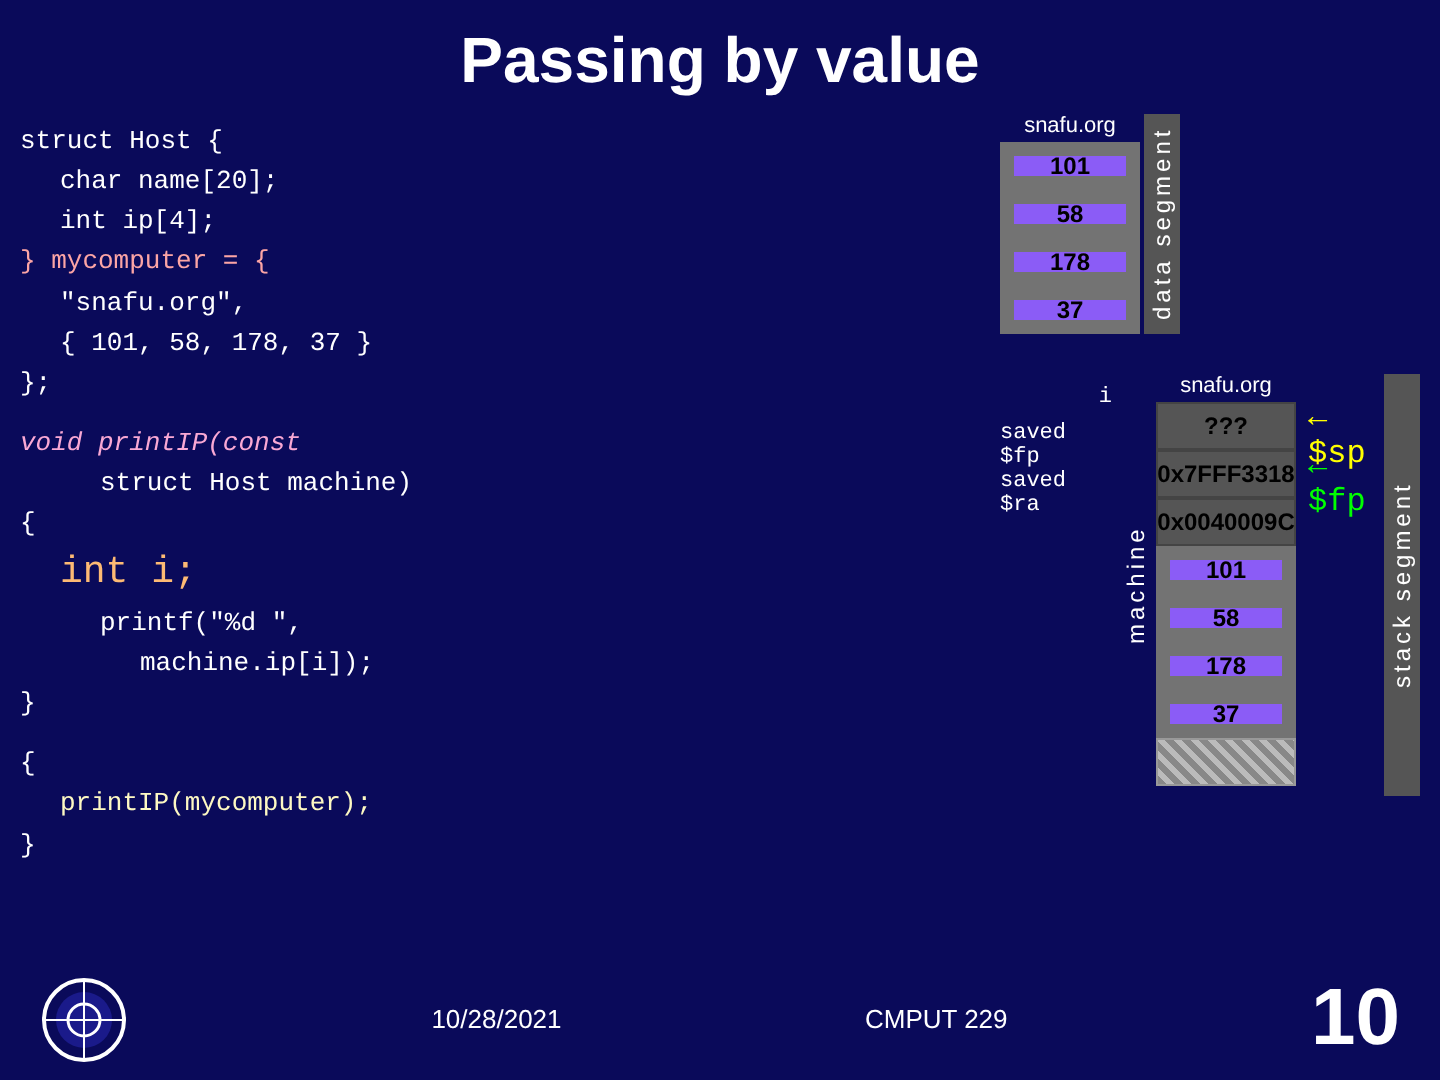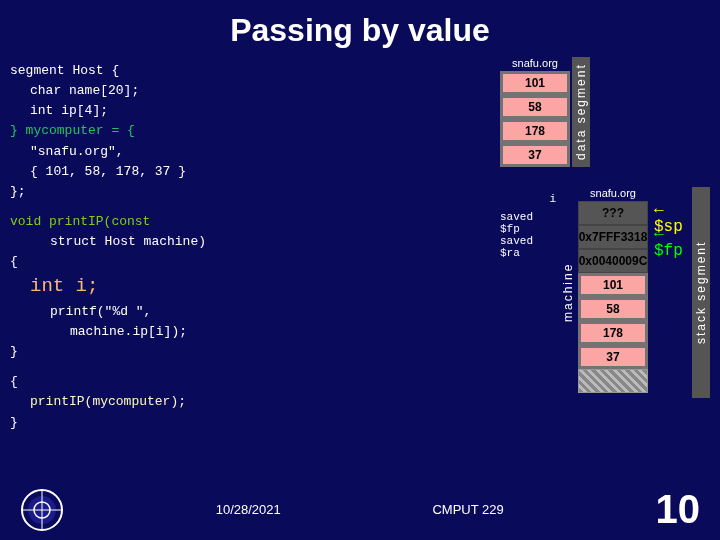--- a/index.html
+++ b/index.html
@@ -49,31 +49,31 @@
 
     .memory-label-top {
       color: white;
       font-family: Arial, sans-serif;
       font-size: 11px;
       text-align: center;
       margin-bottom: 2px;
     }
 
     .mem-cell {
-      background: #fca5a5;
+      background: #8b5cf6;
       color: #000;
       font-family: Arial, sans-serif;
       font-size: 12px;
       font-weight: bold;
       width: 70px;
       height: 24px;
       display: flex;
       align-items: center;
       justify-content: center;
-      border: 3px solid #737373;
+      border: 7px solid #737373;
     }
 
     .mem-cell-dark {
       background: #555555;
       border: 1px solid #444;
     }
 
     
     .vertical-label {
       writing-mode: vertical-rl;
@@ -183,29 +183,29 @@
     }
   </style>
 </head>
 <body>
 
 <div id="title">Passing by value</div>
 
 <div id="main-layout">
 
   <div id="code-panel">
-    <div style="color:white;font-size:13px;line-height:1.55;">segment Host {</div>
+    <div style="color:white;font-size:13px;line-height:1.55;">struct Host {</div>
     <div style="color:white;font-size:13px;line-height:1.55;padding-left:20px;">char name[20];</div>
     <div style="color:white;font-size:13px;line-height:1.55;padding-left:20px;">int ip[4];</div>
-    <div style="color:#22c55e;font-size:13px;line-height:1.55;">} mycomputer = {</div>
+    <div style="color:#fca5a5;font-size:13px;line-height:1.55;">} mycomputer = {</div>
     <div style="color:white;font-size:13px;line-height:1.55;padding-left:20px;">"snafu.org",</div>
     <div style="color:white;font-size:13px;line-height:1.55;padding-left:20px;">{ 101, 58, 178, 37 }</div>
     <div style="color:white;font-size:13px;line-height:1.55;">};</div>
     <div style="height:10px;"></div>
-    <div style="color:#84cc16;font-size:13px;line-height:1.55;">void printIP(const</div>
+    <div style="color:#f9a8d4;font-size:13px;line-height:1.55;font-style:italic;">void printIP(const</div>
     <div style="color:white;font-size:13px;line-height:1.55;padding-left:40px;">struct Host machine)</div>
     <div style="color:white;font-size:13px;line-height:1.55;">{</div>
     <div style="color:#fdba74;font-size:19px;line-height:1.55;padding-left:20px;">int i;</div>
     <div style="color:white;font-size:13px;line-height:1.55;padding-left:40px;">printf("%d ",</div>
     <div style="color:white;font-size:13px;line-height:1.55;padding-left:60px;">machine.ip[i]);</div>
     <div style="color:white;font-size:13px;line-height:1.55;">}</div>
     <div style="height:10px;"></div>
     <div style="color:white;font-size:13px;line-height:1.55;">{</div>
     <div style="color:#fef9c3;font-size:13px;line-height:1.55;padding-left:20px;">printIP(mycomputer);</div>
     <div style="color:white;font-size:13px;line-height:1.55;">}</div>

